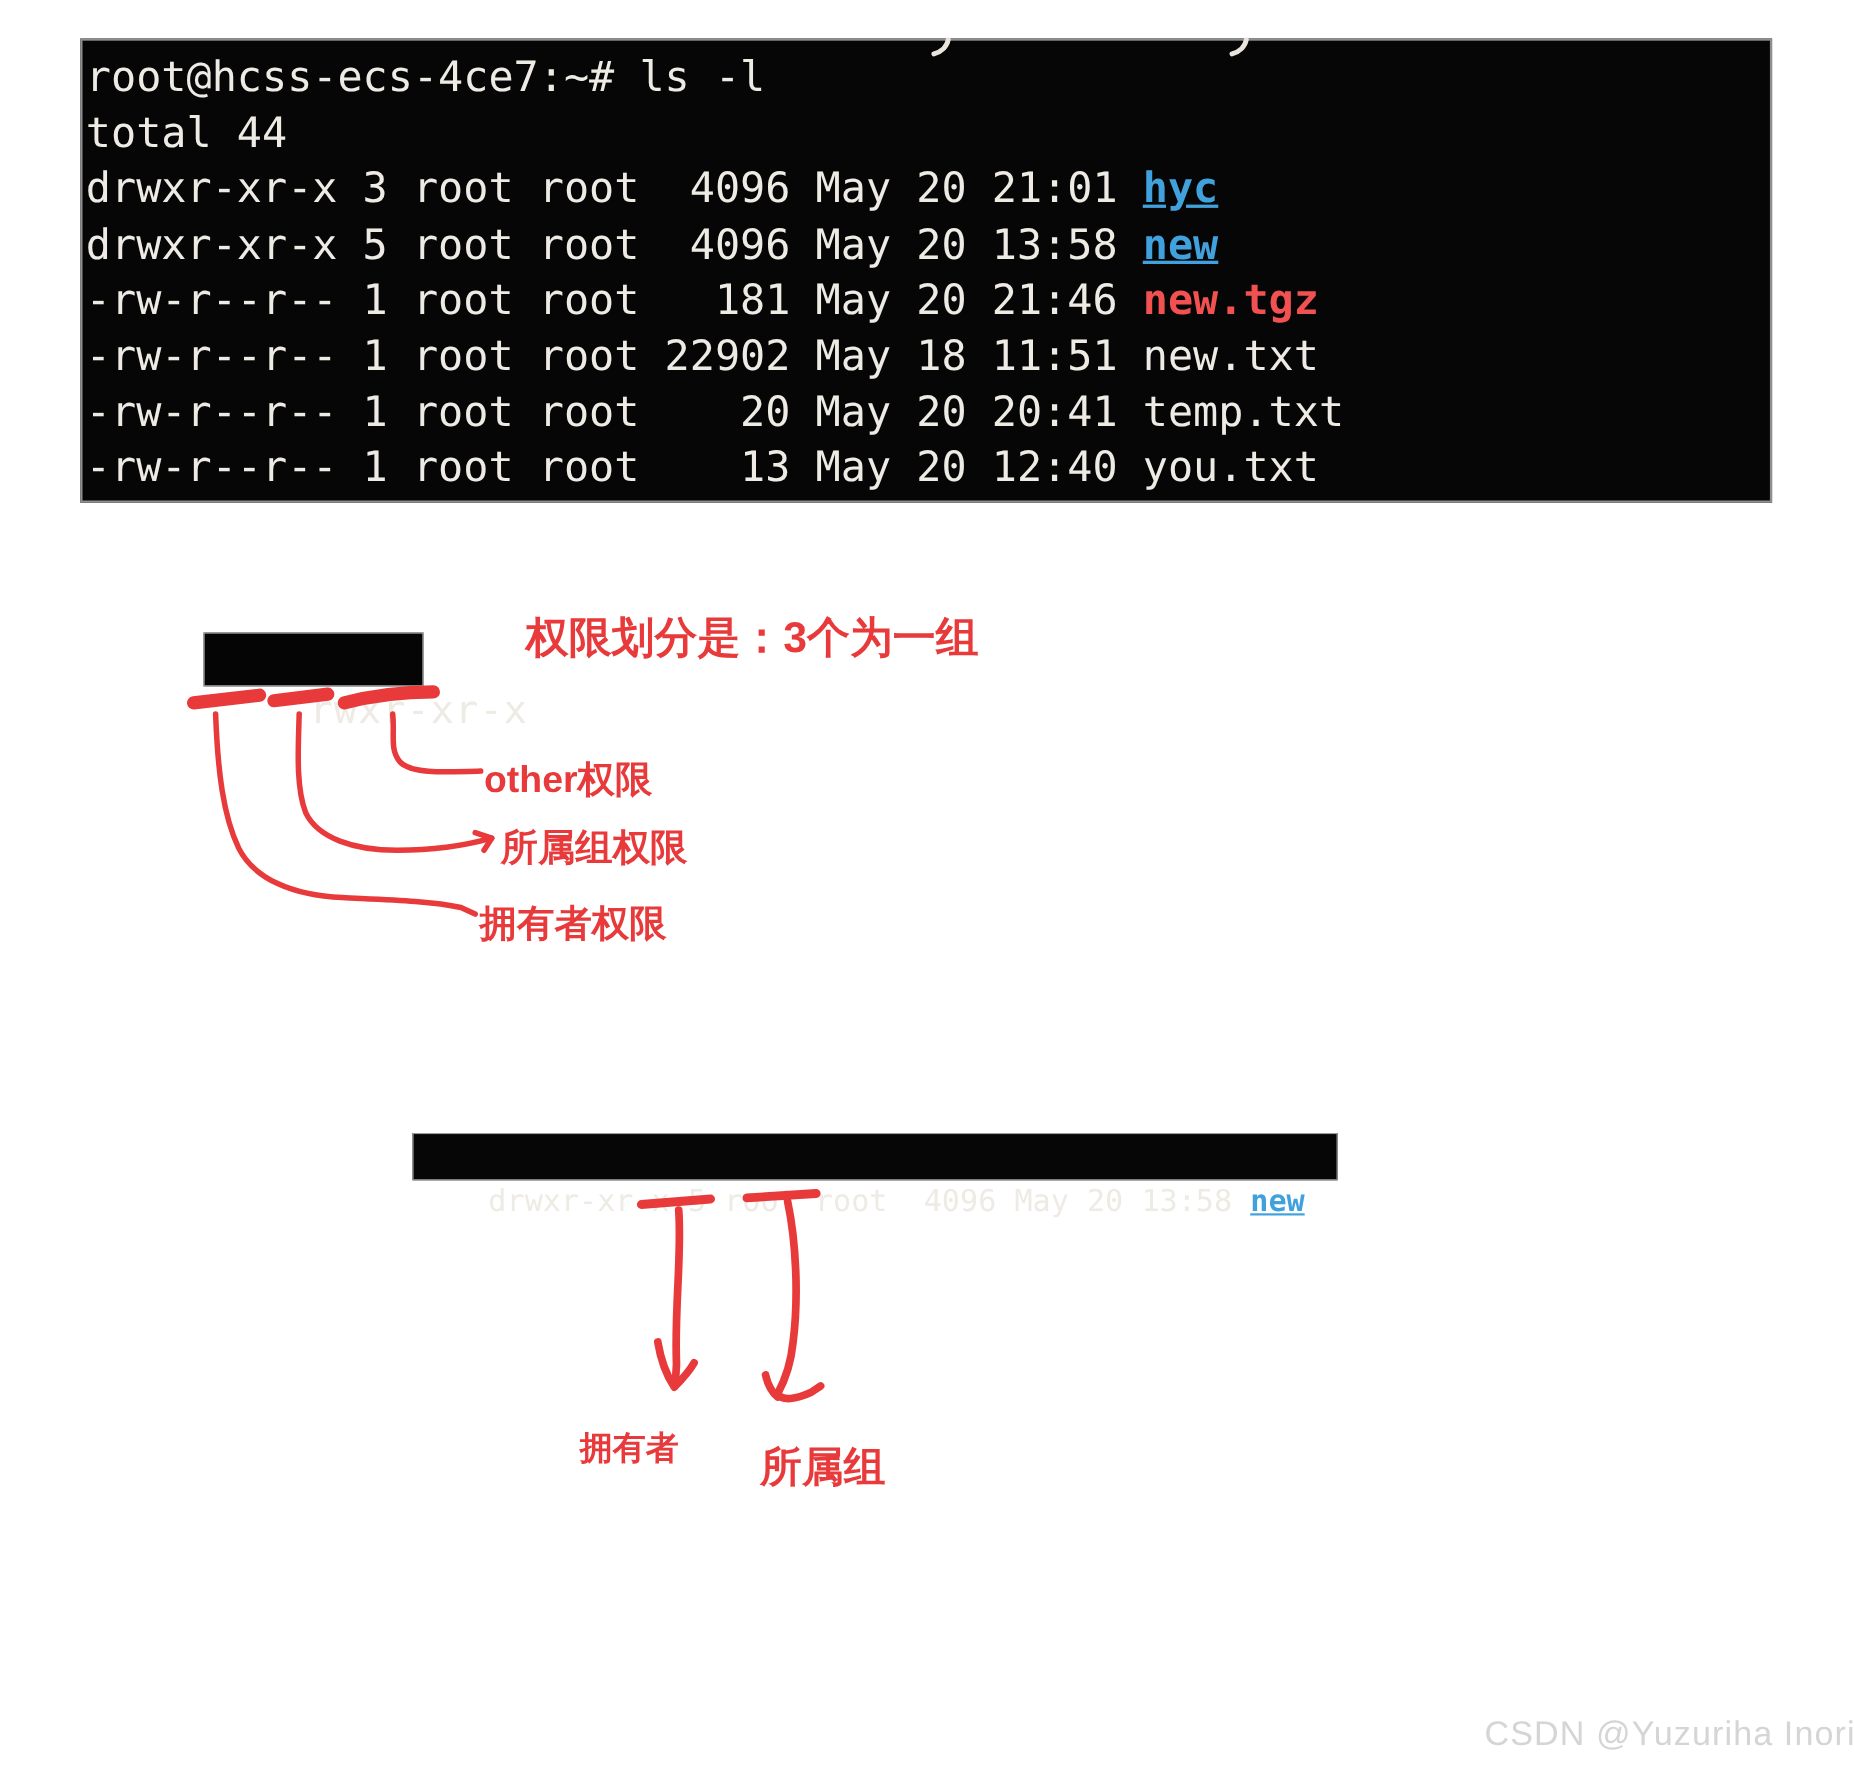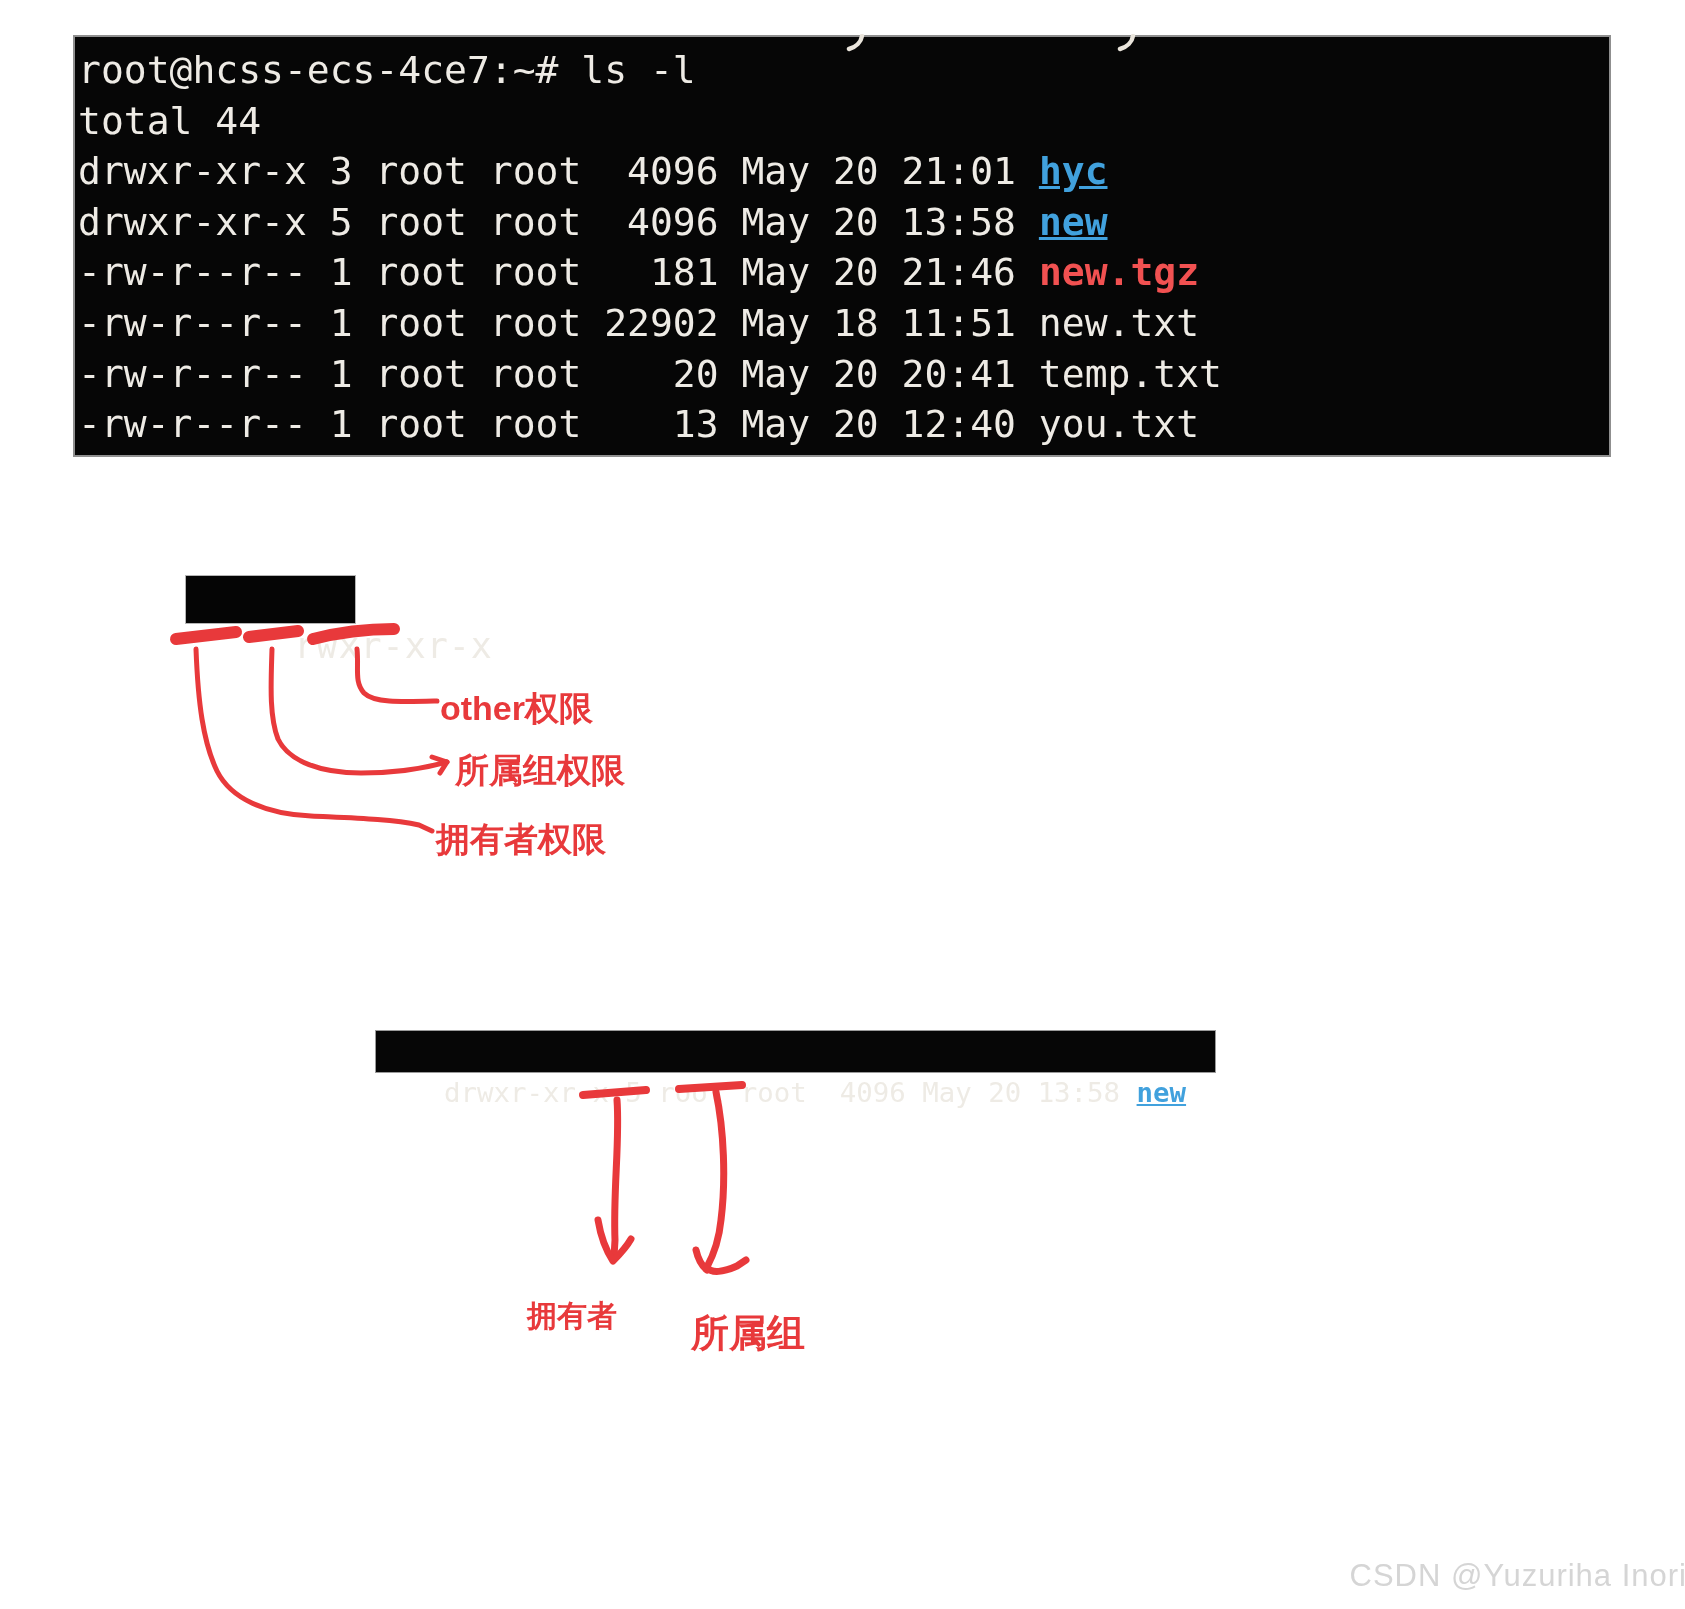--- a/index.html
+++ b/index.html
@@ -28,28 +28,28 @@
   }
   .term-line{white-space:pre;}
   .seg-fg{color:var(--term-fg);}
   .seg-dir{color:var(--dir-blue);font-weight:bold;text-decoration:underline;}
   .seg-archive{color:var(--archive-red);font-weight:bold;}
   .frag{position:absolute;}
   .frag path{stroke:#eae5dc;stroke-width:4.5;fill:none;stroke-linecap:round;}
   
   .rwx-box{
     position:absolute;left:185px;top:575px;
-    width:171px;height:49px;
+    width:200px;height:49px;
     box-sizing:border-box;
     background:#050505;
     border:1px solid #b5b5b5;
     color:var(--term-fg);
     font-family:"DejaVu Sans Mono", monospace;
     font-size:35px;line-height:47px;
-    padding-left:20px;
+    padding-left:7px;
     letter-spacing:1px;
     white-space:pre;
   }
   
   .red-label{
     position:absolute;
     color:var(--annotation-red);
     font-weight:bold;
     white-space:nowrap;
   }
@@ -102,20 +102,21 @@
     <path d="M16,2 C15,8 10,13 3,15"></path>
   </svg>
   <svg class="frag" style="left:1117px;top:34px;" width="20" height="18" viewBox="0 0 20 18">
     <path d="M16,2 C15,8 10,13 3,15"></path>
   </svg>
 
   <div class="rwx-box">
     <span>rwxr-xr-x</span>
   </div>
 
+  <div class="red-label diagram-title">权限划分是：3个为一组</div>
 
   <svg class="strokes upper-strokes" width="300" height="240" viewBox="0 0 300 240">
     <path class="thick" d="M16,19 L76,12"></path>
     <path class="thick" d="M89,17 L138,11"></path>
     <path class="thick" d="M153,19 C180,12 210,9 234,9"></path>
     <path class="thin" d="M197,29 C199,48 194,62 204,73 C214,83 240,82 277,81"></path>
     <path class="thin" d="M112,29 C111,62 109,96 118,119 C129,142 162,153 201,153 C232,153 262,149 287,142"></path>
     <path class="thin" d="M287,142 L272,137 M287,142 L280,153"></path>
     <path class="thin" d="M36,29 C38,82 43,122 57,151 C71,179 106,194 151,196 C192,198 231,199 259,205 L272,211"></path>
   </svg>

